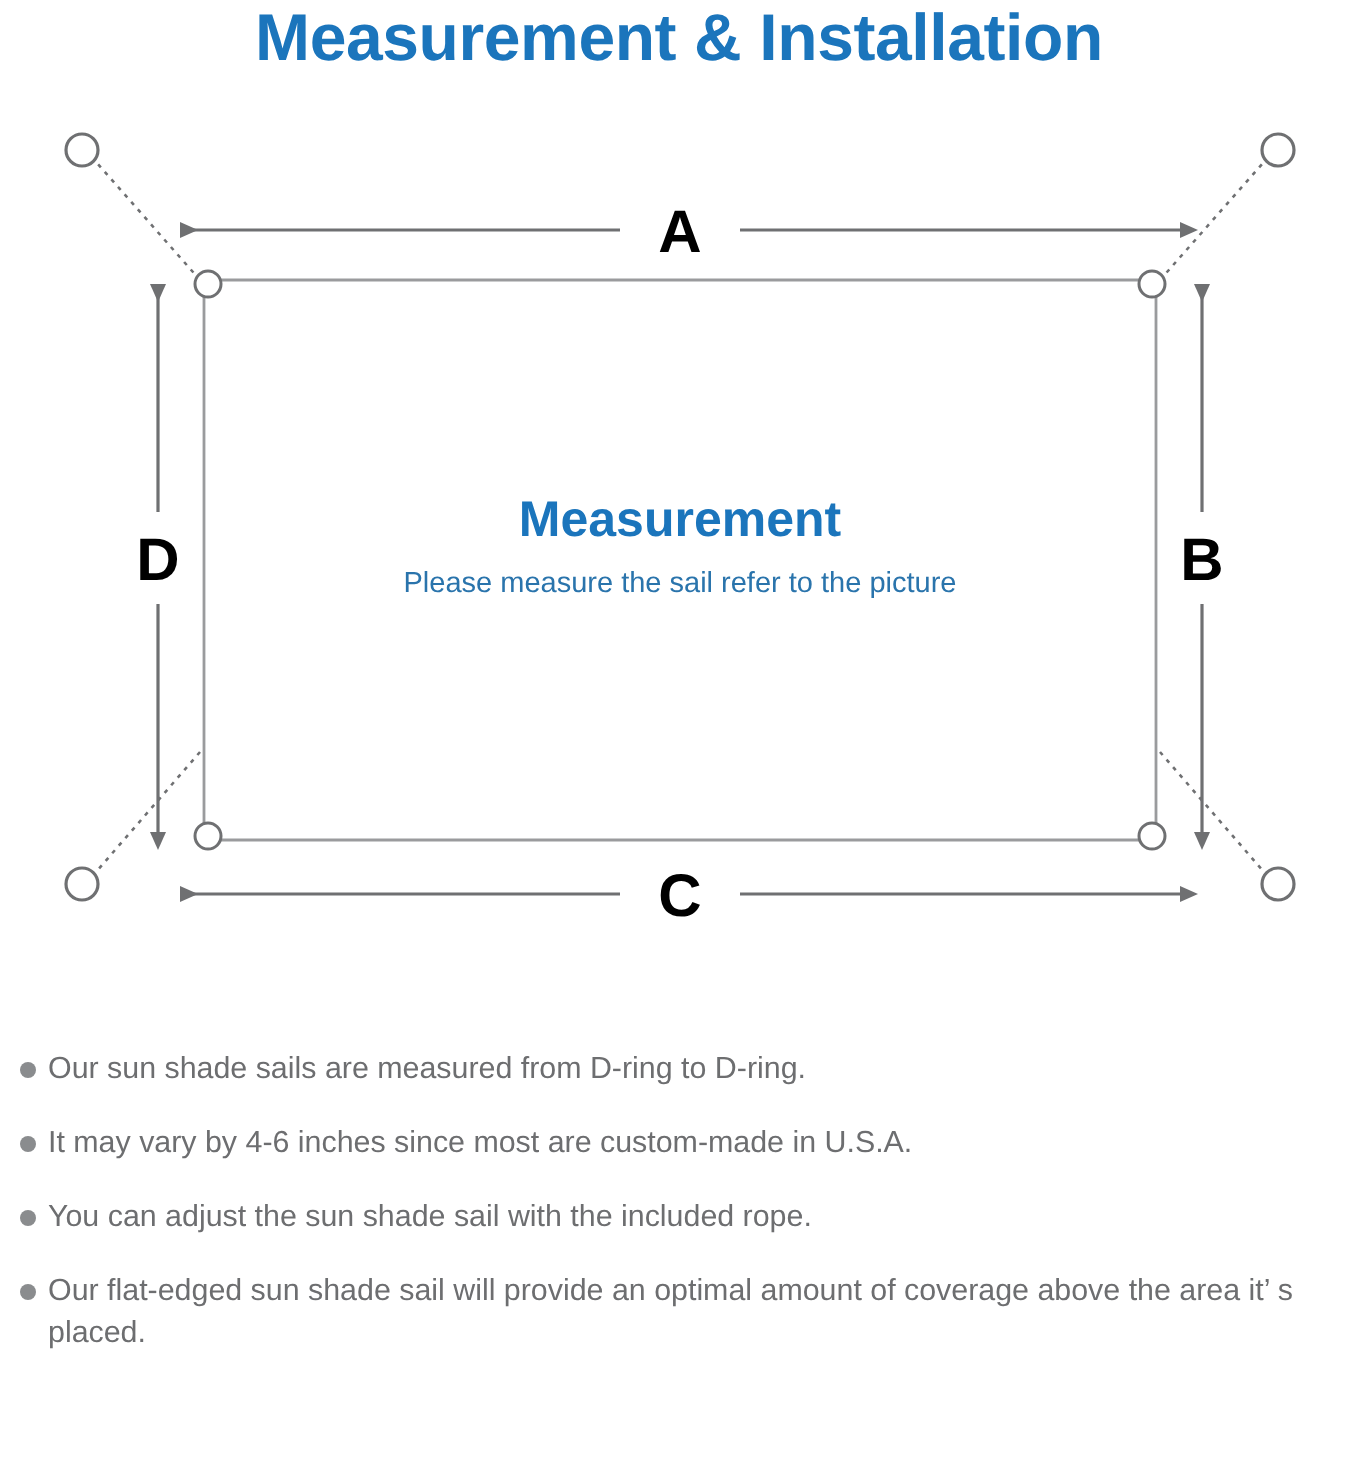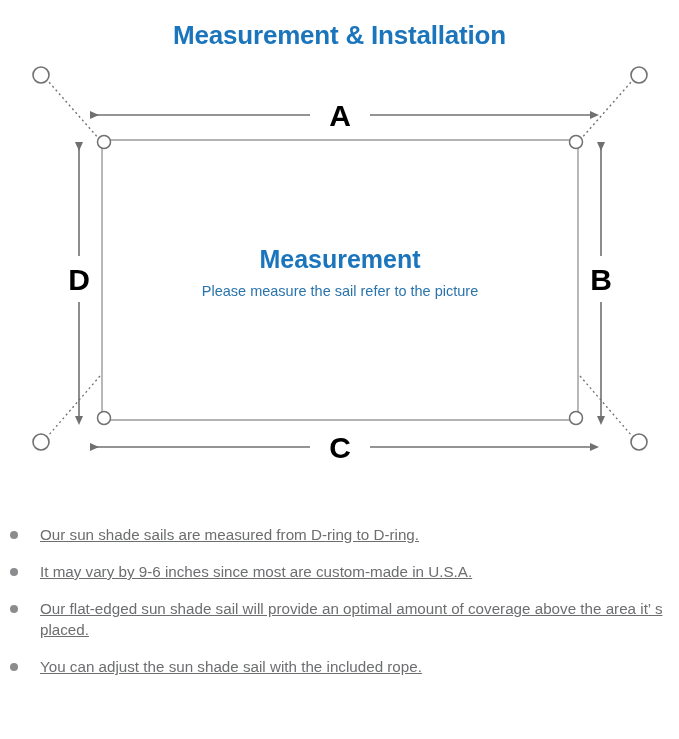--- a/index.html
+++ b/index.html
@@ -12,25 +12,25 @@
     height: 739px;
     font-family: "Liberation Sans", sans-serif;
     color: #58595b;
     overflow: hidden;
     position: relative;
   }
 
   
   .page-title {
     position: absolute;
-    top: 16px;
+    top: 0;
     left: 0;
     width: 679px;
     text-align: center;
-    font-size: 26px;
+    font-size: 33px;
     font-weight: bold;
     color: #1b75bc;
     letter-spacing: -0.2px;
     line-height: 38px;
     white-space: nowrap;
   }
 
   
   .diagram-wrap {
     position: absolute;
@@ -66,27 +66,26 @@
     position: absolute;
     top: 524px;
     left: 0;
     width: 679px;
     padding: 0;
     margin: 0;
     list-style: none;
   }
   .note-item {
     position: relative;
-    padding-left: 40px;
+    padding-left: 24px;
     padding-right: 8px;
     margin-bottom: 16px;
     font-size: 15.2px;
     line-height: 21px;
     color: #6d6e70;
-    text-decoration: underline;
   }
   .note-item:last-child {
     margin-bottom: 0;
   }
   .note-bullet {
     position: absolute;
     left: 10px;
     top: 7px;
     width: 8px;
     height: 8px;
@@ -164,23 +163,23 @@
   </svg>
 </div>
 
 <ul class="notes">
   <li class="note-item">
     <span class="note-bullet"></span>
     <span>Our sun shade sails are measured from D-ring to D-ring.</span>
   </li>
   <li class="note-item">
     <span class="note-bullet"></span>
-    <span>It may vary by 9-6 inches since most are custom-made in U.S.A.</span>
+    <span>It may vary by 4-6 inches since most are custom-made in U.S.A.</span>
+  </li>
+  <li class="note-item">
+    <span class="note-bullet"></span>
+    <span>You can adjust the sun shade sail with the included rope.</span>
   </li>
   <li class="note-item">
     <span class="note-bullet"></span>
     <span>Our flat-edged sun shade sail will provide an optimal amount of coverage above the area it’ s placed.</span>
   </li>
-  <li class="note-item">
-    <span class="note-bullet"></span>
-    <span>You can adjust the sun shade sail with the included rope.</span>
-  </li>
 </ul>
 
 </body></html>

